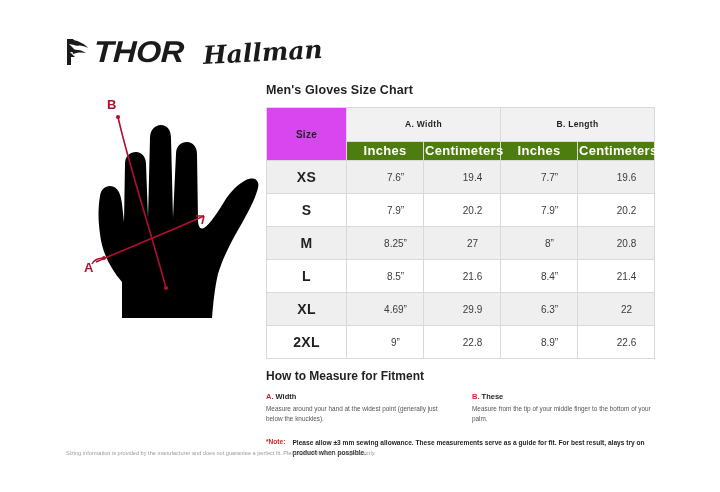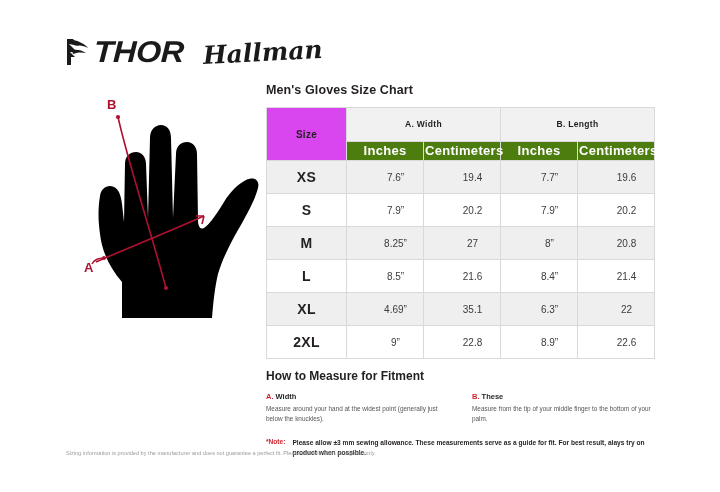--- a/index.html
+++ b/index.html
@@ -295,21 +295,21 @@
       <tr class="row-plain">
         <td class="size-cell">L</td>
         <td class="val-cell">8.5”</td>
         <td class="val-cell">21.6</td>
         <td class="val-cell">8.4”</td>
         <td class="val-cell">21.4</td>
       </tr>
       <tr class="row-shaded">
         <td class="size-cell">XL</td>
         <td class="val-cell">4.69”</td>
-        <td class="val-cell">35.1</td>
+        <td class="val-cell">29.9</td>
         <td class="val-cell">6.3”</td>
         <td class="val-cell">22</td>
       </tr>
       <tr class="row-plain">
         <td class="size-cell">2XL</td>
         <td class="val-cell">9”</td>
         <td class="val-cell">22.8</td>
         <td class="val-cell">8.9”</td>
         <td class="val-cell">22.6</td>
       </tr>

